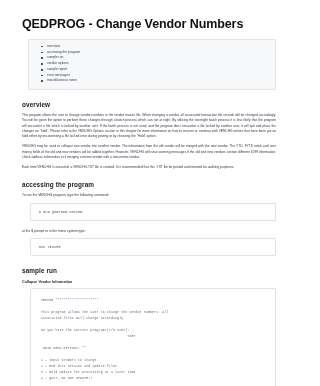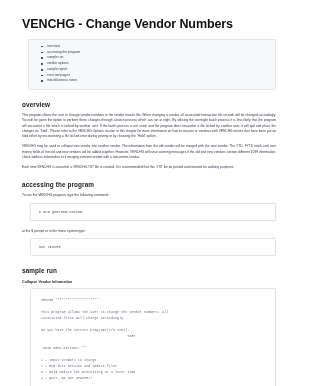--- a/index.html
+++ b/index.html
@@ -118,21 +118,21 @@
     color: #5a6472;
     letter-spacing: 0.2px;
     white-space: pre;
   }
 </style>
 </head>
 <body>
 
 <div class="page">
 
-  <h1 class="doc-title">VENCHG - Change Vendor Numbers</h1>
+  <h1 class="doc-title">QEDPROG - Change Vendor Numbers</h1>
 
   <div class="toc-box">
     <ul class="toc-list">
       <li><span>overview</span></li>
       <li><span>accessing the program</span></li>
       <li><span>sample run</span></li>
       <li><span>vendor options</span></li>
       <li><span>sample report</span></li>
       <li><span>error messages</span></li>
       <li><span>miscellaneous notes</span></li>

